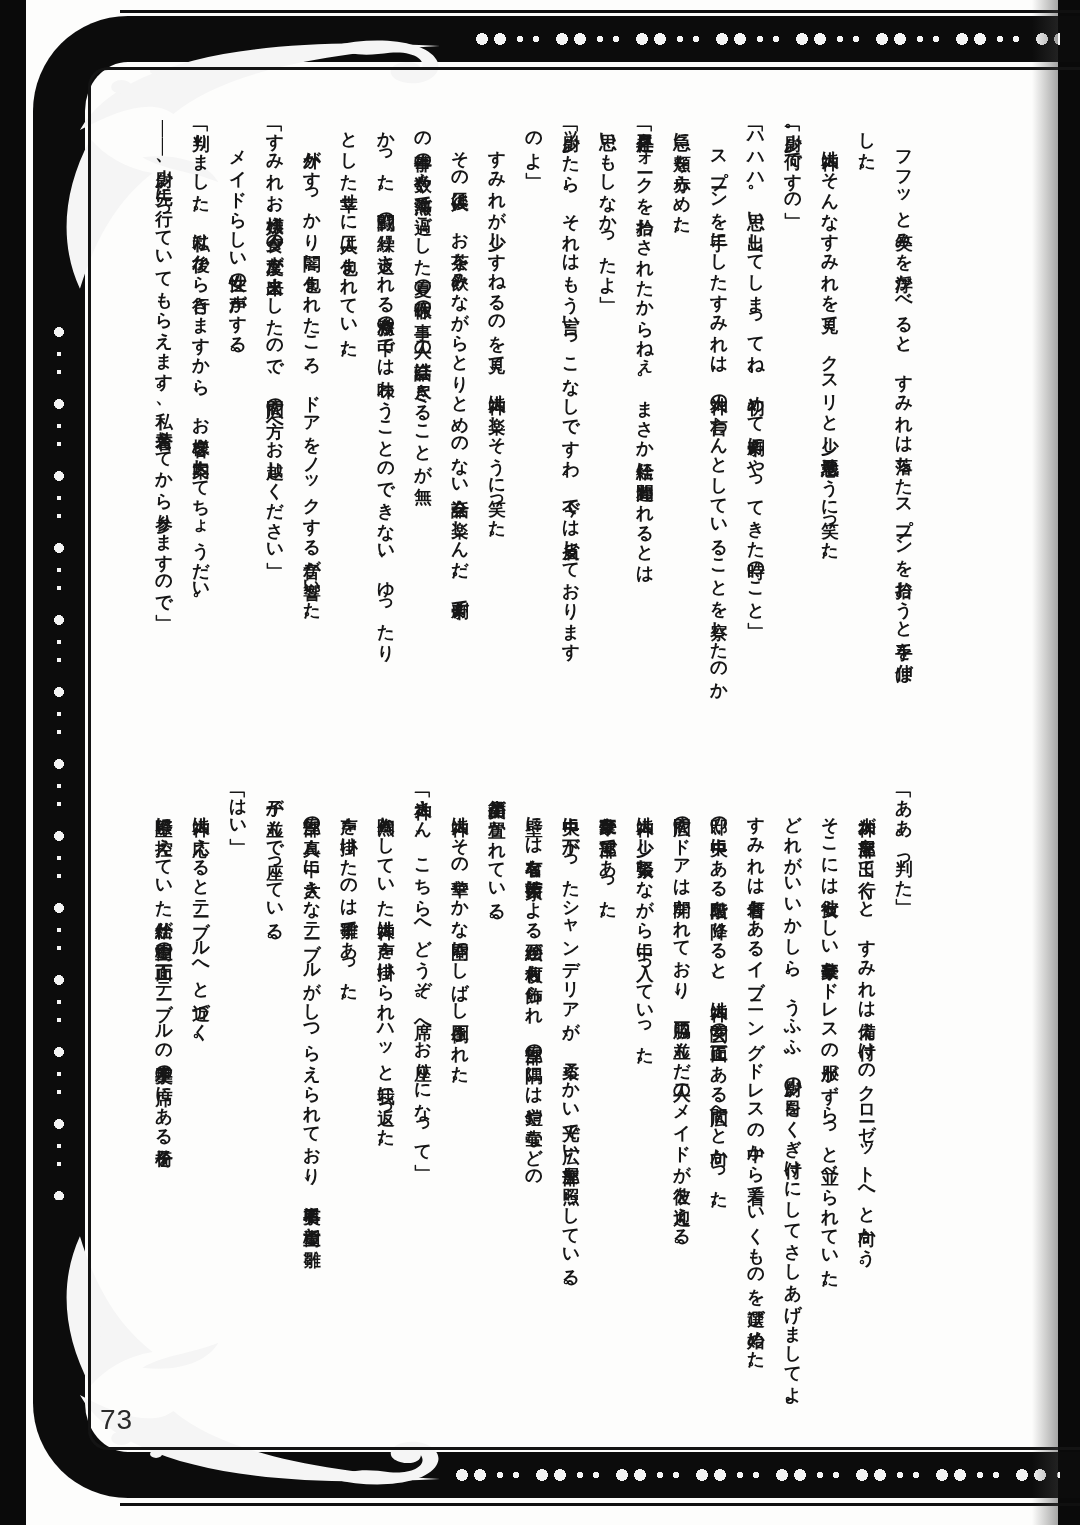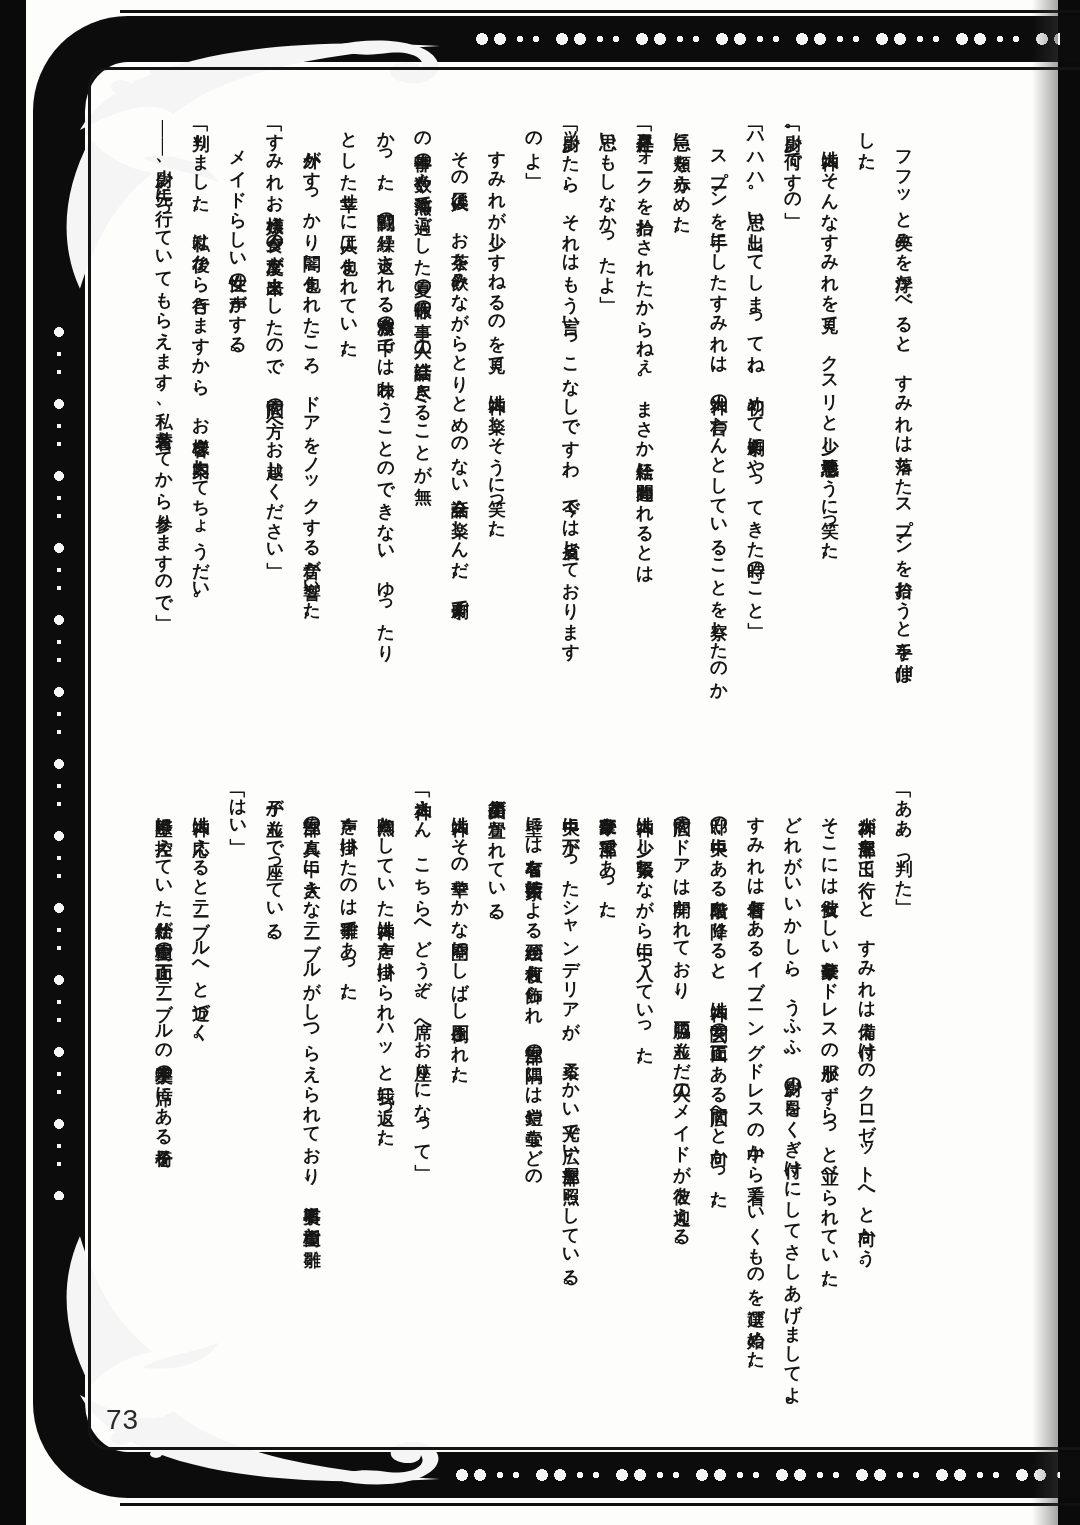--- a/index.html
+++ b/index.html
@@ -80,21 +80,21 @@
     letter-spacing:0.5px;
     color:#161616;
     font-weight:600;
     white-space:nowrap;
   }
   .vtext .col{height:100%;}
   .top-block{top:120px;right:158px;height:655px;}
   .bottom-block{top:786px;right:158px;height:650px;}
 
   .page-number{
-    position:absolute;left:106px;top:1404px;
+    position:absolute;left:100px;top:1404px;
     font-family:"Liberation Sans","DejaVu Sans",sans-serif;
     font-size:28px;color:#2a2a2a;letter-spacing:1px;
   }
 
   
   .scan-shade{
     position:absolute;right:22px;top:0;width:26px;height:100%;
     background:linear-gradient(to left,rgba(60,60,60,0.45),rgba(60,60,60,0));
     pointer-events:none;
   }

